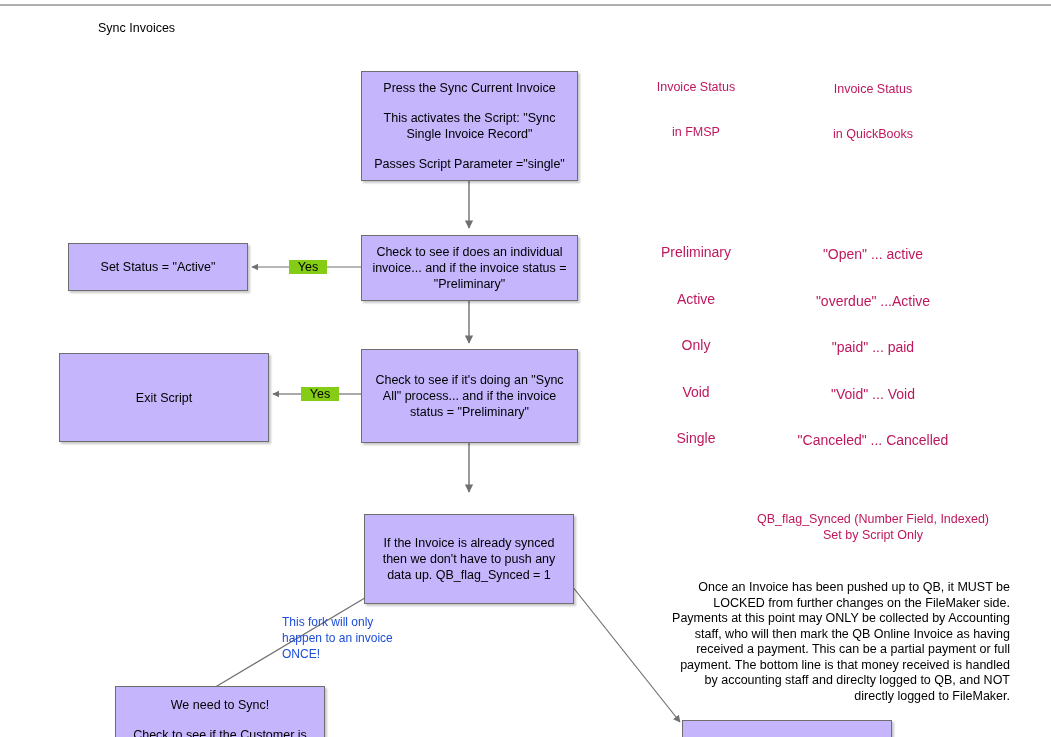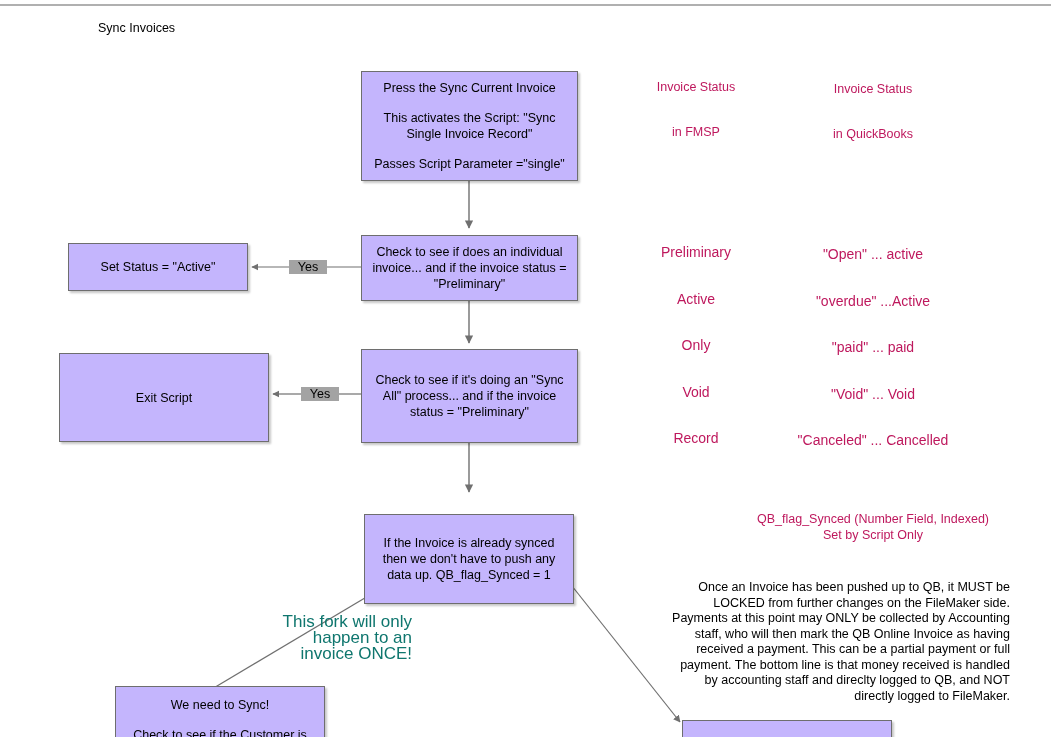--- a/index.html
+++ b/index.html
@@ -27,25 +27,25 @@
   }
   .node .inner{width:100%;}
   .node p{margin:0;}
   .node p.gap{margin-top:14px;}
   
   .lbl{position:absolute;font-size:12.5px;line-height:16px;color:#be185d;
        white-space:pre-wrap;}
   .lbl.center{text-align:center;}
   .edge-lbl{
     position:absolute;font-size:12.5px;line-height:14px;color:#000;
-    background:#a3a3a3;padding:0 4px;text-align:center;
+    background:#84cc16;padding:0 4px;text-align:center;
   }
   .fork-note{
-    position:absolute;font-size:17px;line-height:16px;color:#0f766e;
-    text-align:right;background:transparent;
+    position:absolute;font-size:12px;line-height:16px;color:#1d4ed8;
+    text-align:left;background:transparent;
   }
   .title{position:absolute;font-size:12.5px;color:#000;}
   .legend-head{font-size:12.5px;line-height:15px;text-align:center;}
   .legend-body{font-size:14px;line-height:15.5px;
                margin-top:12px;}
   .para{position:absolute;font-size:12.5px;line-height:15.5px;
         text-align:right;color:#000;}
 </style>
 </head>
 <body>
@@ -83,21 +83,21 @@
   <div class="lbl center" style="left:636px;top:18px;width:120px;">
     <div class="legend-head">
       <div>Invoice Status</div>
       <div>in FMSP</div>
     </div>
     <div class="legend-body">
       <div>Preliminary</div>
       <div>Active</div>
       <div>Only</div>
       <div>Void</div>
-      <div>Record</div>
+      <div>Single</div>
     </div>
   </div>
 
   <div class="lbl center" style="left:793px;top:20px;width:160px;">
     <div class="legend-head">
       <div>Invoice Status</div>
       <div>in QuickBooks</div>
     </div>
     <div class="legend-body">
       <div>"Open" ... active</div>

